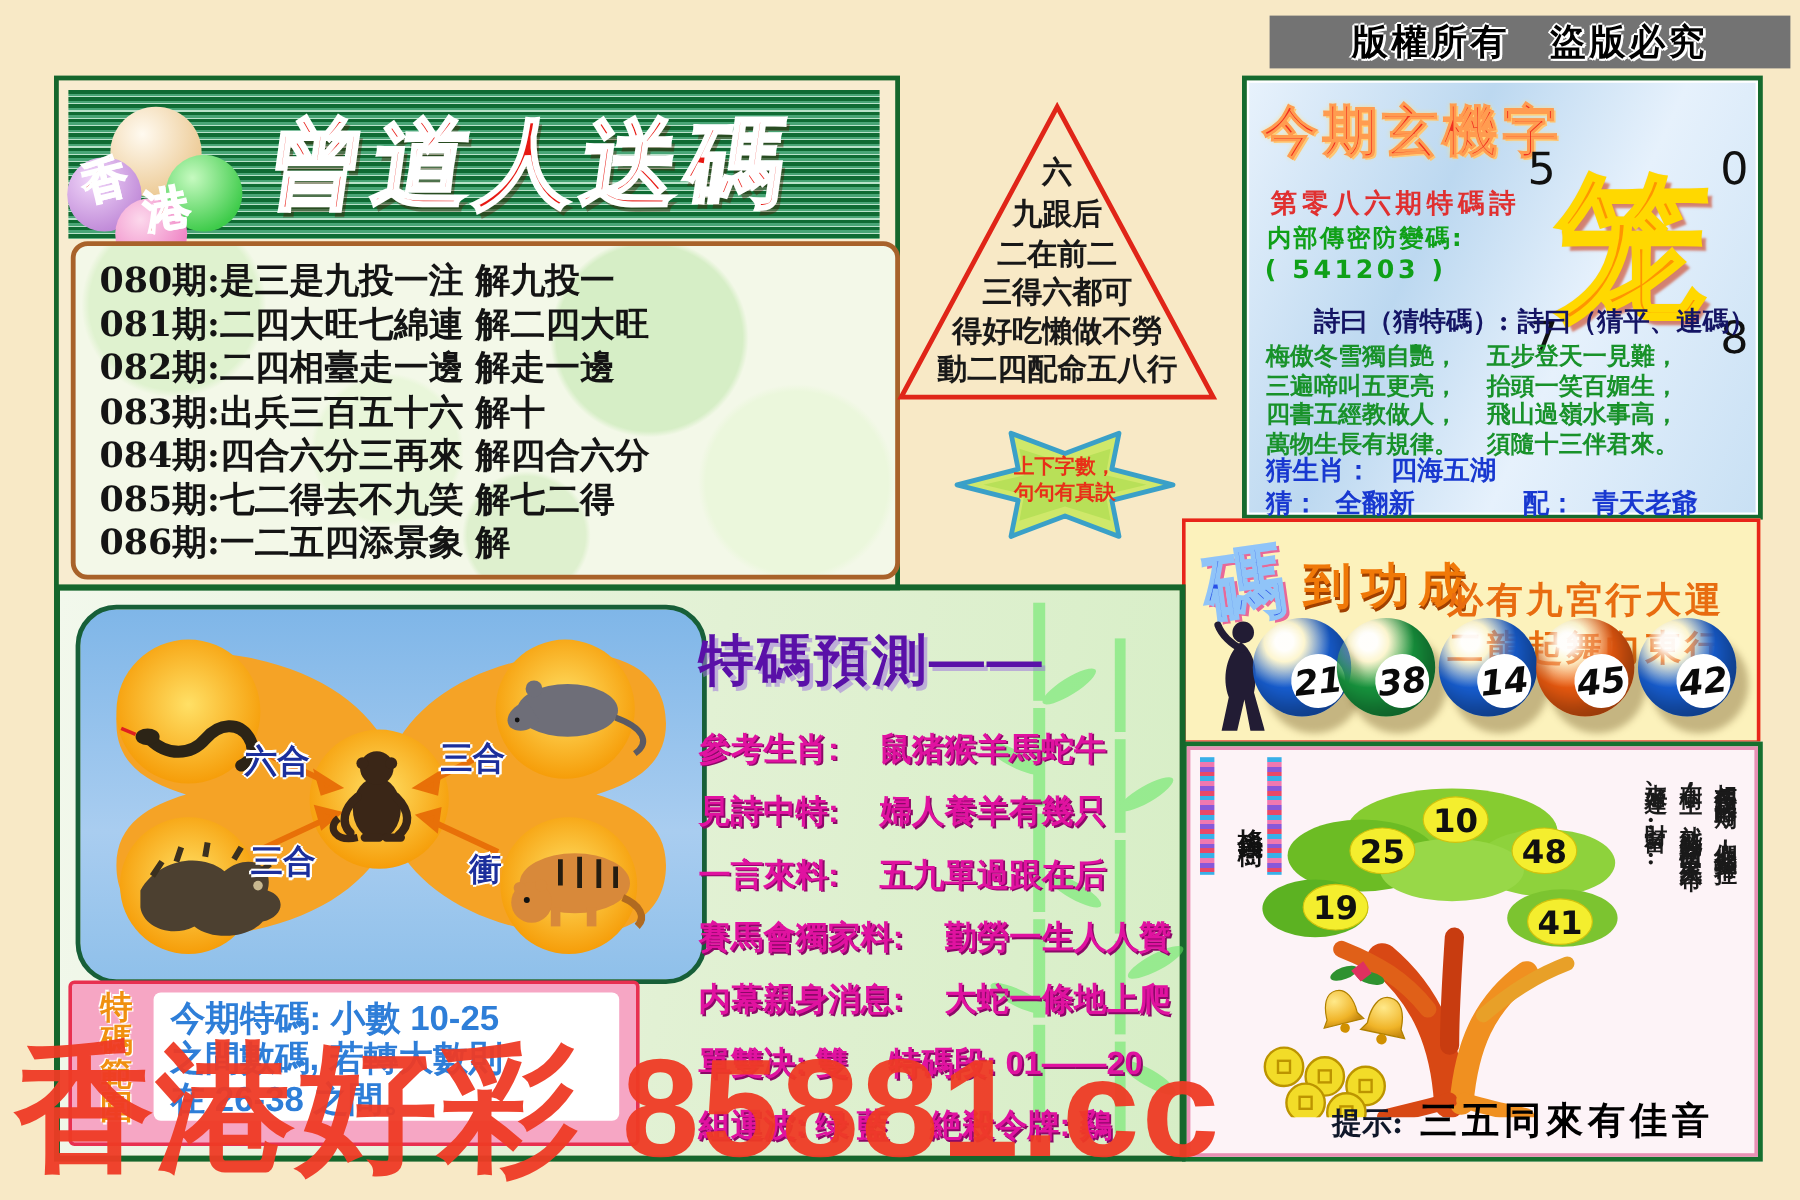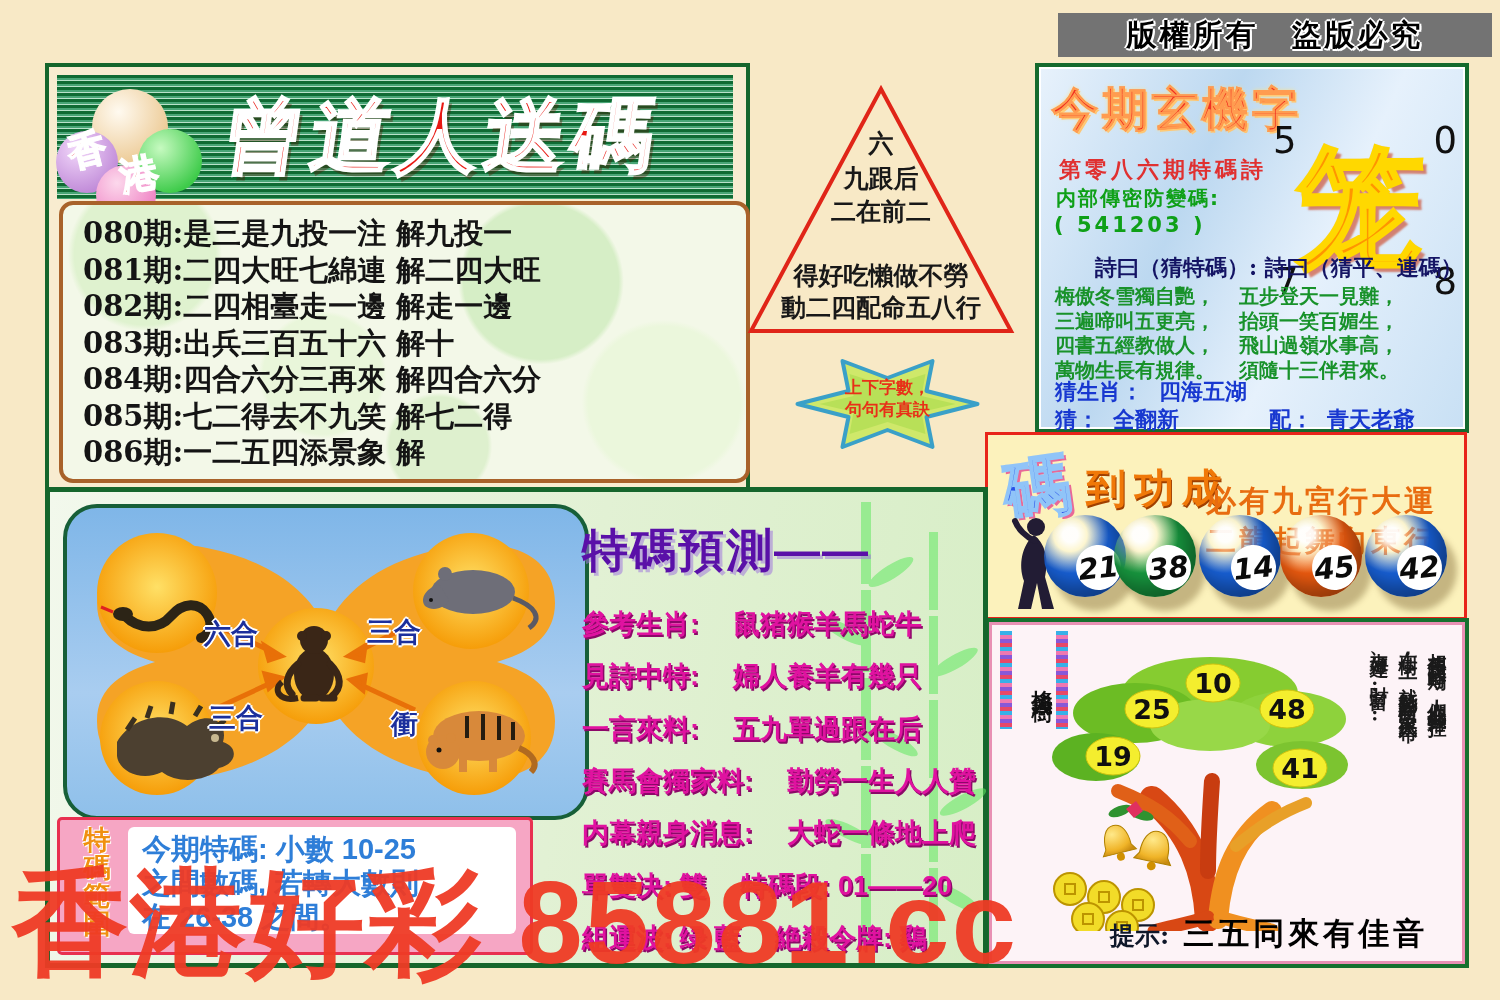--- a/index.html
+++ b/index.html
@@ -43,21 +43,21 @@
 
   
   .triangle-wrap{position:absolute;left:745px;top:85px;width:272px;height:252px;}
   .tri-line{position:absolute;left:0;width:100%;text-align:center;font-family:"DejaVu Serif",serif;
     font-weight:700;font-size:25px;color:#181818;white-space:nowrap;}
   .t1{top:42px;} .t2{top:77px;} .t3{top:110px;} .t4{top:142px;} .t5{top:174px;} .t6{top:206px;}
 
   
   .starburst{position:absolute;left:790px;top:352px;width:195px;height:104px;}
   .star-text{position:absolute;left:0;top:26px;width:100%;text-align:center;color:#e83018;
-    font-weight:900;font-size:17px;line-height:22px;font-family:Liberation Mono, monospace;}
+    font-weight:900;font-size:17px;line-height:22px;font-family:Liberation Serif, serif;}
 
   
   .mystic-box{position:absolute;left:1035px;top:63px;width:426px;height:362px;border:4px solid #156a2e;
     box-shadow:inset 0 0 0 2px #fff;
     background:linear-gradient(115deg,#e8f2fc 0%,#bcd8f0 35%,#e6f1fc 62%,#c8e0f4 100%);}
   .mystic-title{position:absolute;left:13px;top:12px;font-family:"DejaVu Serif",serif;font-weight:900;
     font-size:46px;letter-spacing:4px;color:#f03020;-webkit-text-stroke:1px #ff9c50;
     text-shadow:0 0 4px #ffe080,2px 2px 0 #ffc070;white-space:nowrap;}
   .mystic-poem-label{position:absolute;left:20px;top:88px;color:#e03030;font-weight:900;font-size:22px;
     letter-spacing:4px;font-family:"DejaVu Serif",serif;white-space:nowrap;}
@@ -178,20 +178,21 @@
     </div>
   </section>
 
   <div class="triangle-wrap">
     <svg width="272" height="252" viewBox="0 0 272 252">
       <polygon points="136,4 266,246 6,246" fill="none" stroke="#e02518" stroke-width="4"></polygon>
     </svg>
     <div class="tri-line t1">六</div>
     <div class="tri-line t2">九跟后</div>
     <div class="tri-line t3">二在前二</div>
+    <div class="tri-line t4">三得六都可</div>
     <div class="tri-line t5">得好吃懶做不勞</div>
     <div class="tri-line t6">動二四配命五八行</div>
   </div>
 
   <div class="starburst">
     <svg width="195" height="104" viewBox="0 0 184 104">
       <polygon points="182,52 131,65 137,95 92,78 47,95 53,65 2,52 53,39 47,9 92,26 137,9 131,39" fill="#cfe86a" stroke="#3aa0c8" stroke-width="4" stroke-linejoin="round"></polygon>
       <polygon points="160,52 126,60 130,82 92,70 54,82 58,60 24,52 58,44 54,22 92,34 130,22 126,44" fill="#b8e058"></polygon>
     </svg>
     <div class="star-text">

